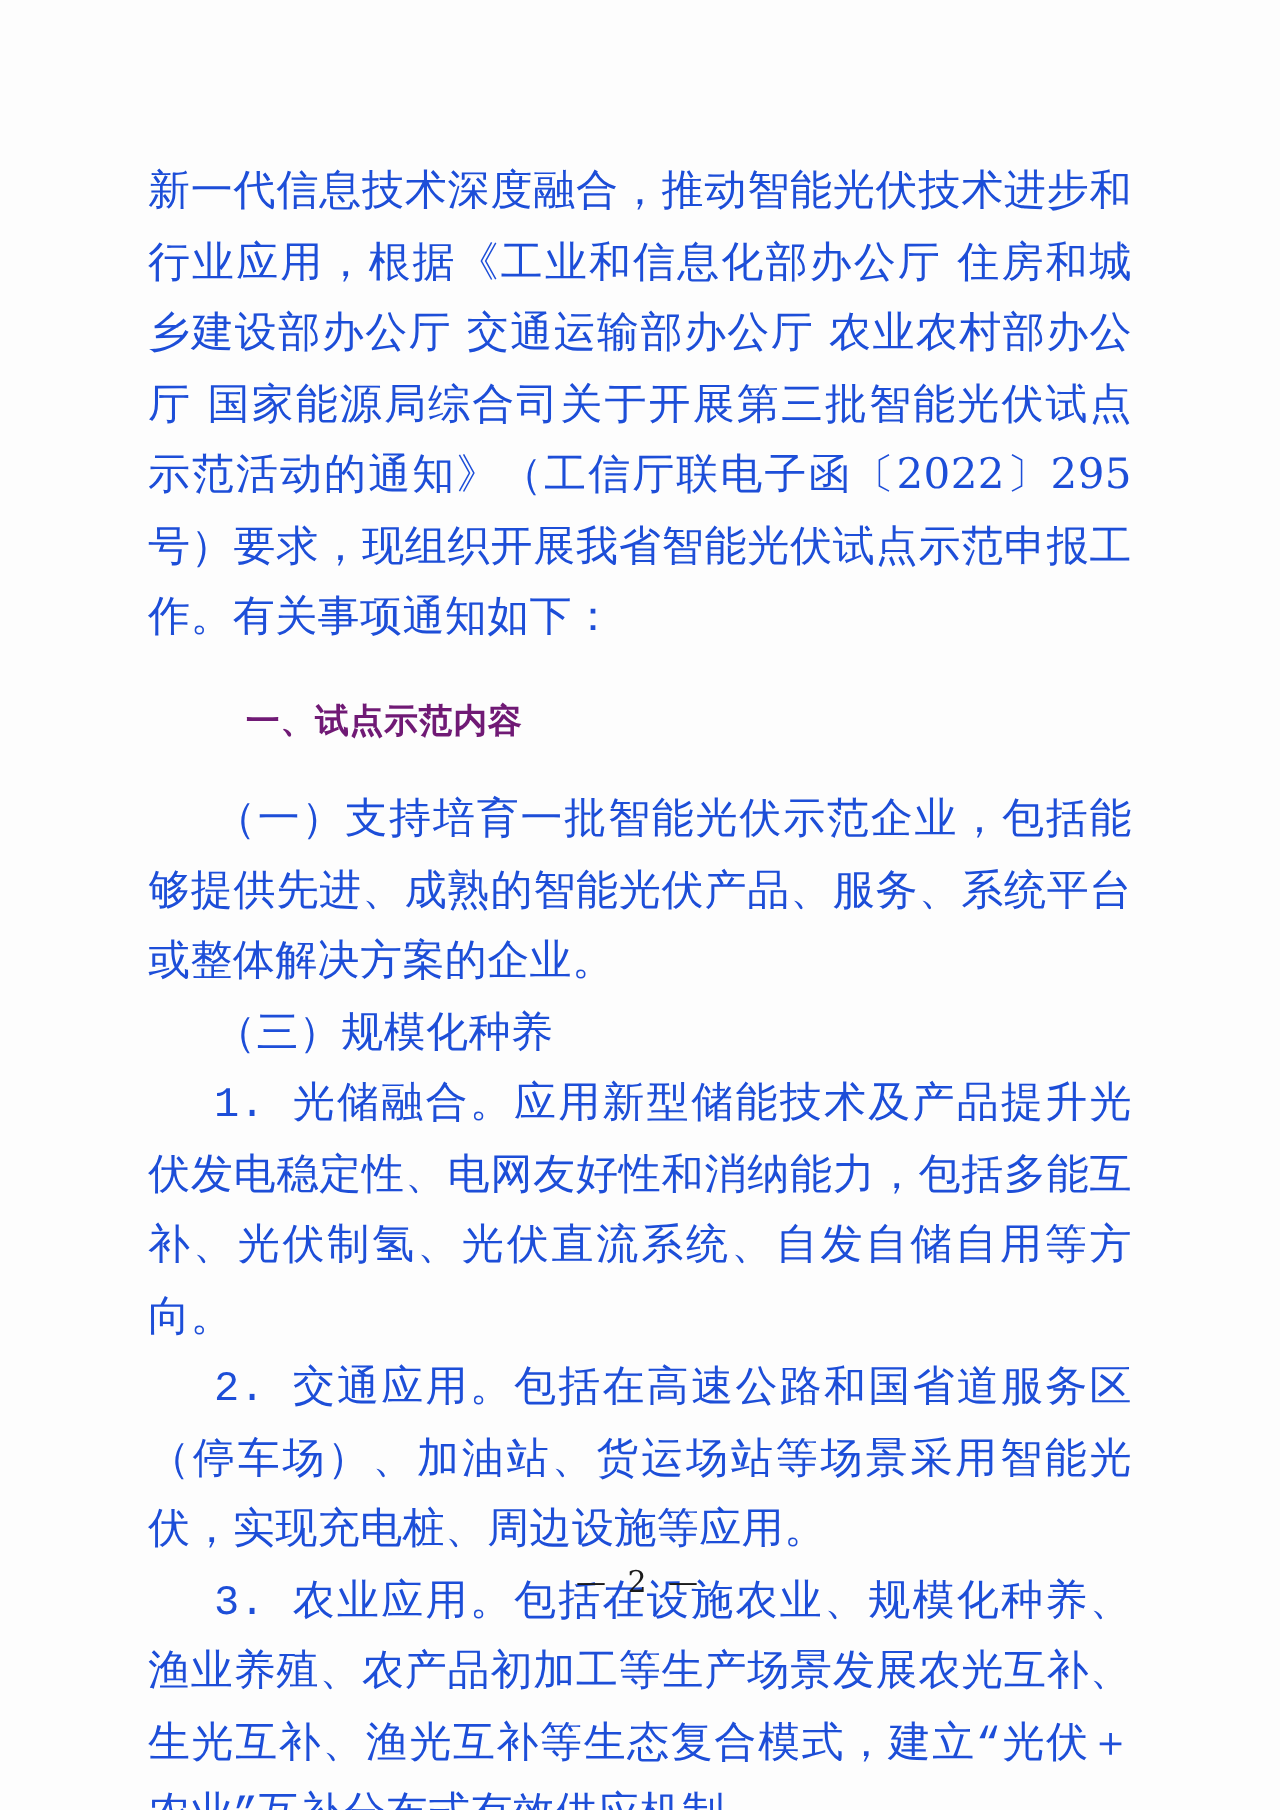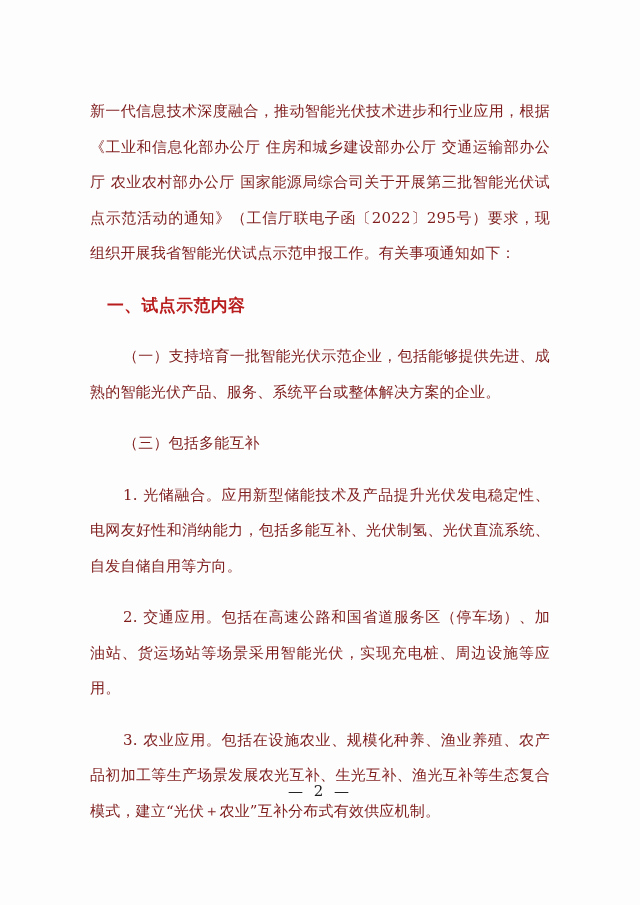--- a/index.html
+++ b/index.html
@@ -16,38 +16,39 @@
     overflow: hidden;
   }
   .body-area {
     position: absolute;
     left: 74px;
     top: 78px;
     width: 492px;
   }
   .para {
     font-family: "DejaVu Serif", "Liberation Serif", serif;
-    font-size: 15px;
+    font-size: 21px;
     line-height: 35.5px;
-    color: #7f1d1d;
+    color: #1d4ed8;
     text-align: justify;
     text-justify: inter-ideograph;
-    margin: 16px;
+    margin: 0;
     letter-spacing: 0.2px;
   }
   .indent {
     text-indent: 33px;
+    font-family: Liberation Mono, monospace;
   }
   .heading {
     font-family: "DejaVu Serif", "Liberation Serif", serif;
     font-size: 16.8px;
     line-height: 35.5px;
-    color: #b91c1c;
+    color: #701a75;
     font-weight: bold;
-    margin: 0;
+    margin: 16px;
     text-indent: 33px;
     letter-spacing: 0.5px;
   }
   .footer {
     position: absolute;
     left: 0;
     top: 782px;
     width: 640px;
     text-align: center;
     font-family: "DejaVu Serif", "Liberation Serif", serif;
@@ -61,21 +62,21 @@
 
 <div class="page">
 
   <div class="body-area">
 
     <p class="para">新一代信息技术深度融合，推动智能光伏技术进步和行业应用，根据《工业和信息化部办公厅 住房和城乡建设部办公厅 交通运输部办公厅 农业农村部办公厅 国家能源局综合司关于开展第三批智能光伏试点示范活动的通知》（工信厅联电子函〔2022〕295号）要求，现组织开展我省智能光伏试点示范申报工作。有关事项通知如下：</p>
 
     <p class="heading">一、试点示范内容</p>
 
     <p class="para indent">（一）支持培育一批智能光伏示范企业，包括能够提供先进、成熟的智能光伏产品、服务、系统平台或整体解决方案的企业。</p>
-    <p class="para indent">（三）包括多能互补</p>
+    <p class="para indent">（三）规模化种养</p>
     <p class="para indent">1. 光储融合。应用新型储能技术及产品提升光伏发电稳定性、电网友好性和消纳能力，包括多能互补、光伏制氢、光伏直流系统、自发自储自用等方向。</p>
     <p class="para indent">2. 交通应用。包括在高速公路和国省道服务区（停车场）、加油站、货运场站等场景采用智能光伏，实现充电桩、周边设施等应用。</p>
     <p class="para indent">3. 农业应用。包括在设施农业、规模化种养、渔业养殖、农产品初加工等生产场景发展农光互补、生光互补、渔光互补等生态复合模式，建立“光伏＋农业”互补分布式有效供应机制。</p>
 
   </div>
 
   <div class="footer">— 2 —</div>
 
 </div>
 

